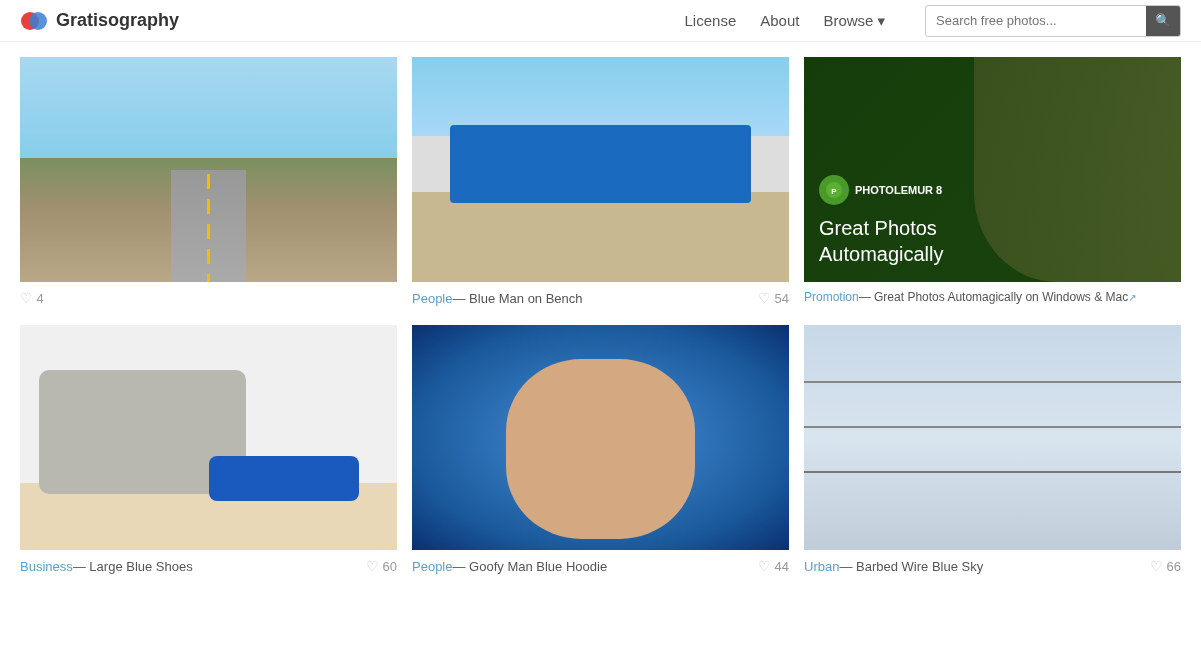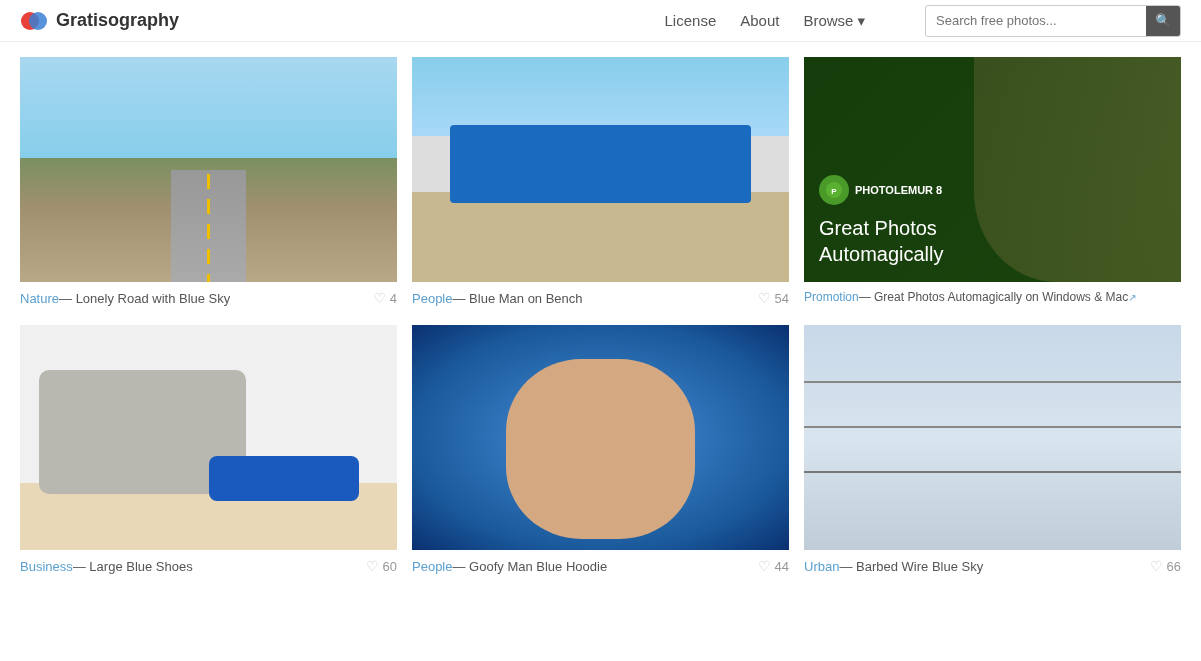--- a/index.html
+++ b/index.html
@@ -46,21 +46,21 @@
       display: flex;
       align-items: center;
       gap: 4px;
       color: #555;
       font-size: 15px;
       cursor: pointer;
     }
     .search-area {
       display: flex;
       align-items: center;
-      margin-left: 60px;
+      margin-left: 40px;
       border: 1px solid #ccc;
       border-radius: 3px;
       overflow: hidden;
       height: 32px;
     }
     .search-input {
       border: none;
       outline: none;
       padding: 0 10px;
       width: 220px;
@@ -252,24 +252,20 @@
   <div class="grid-item">
     <div class="photo-wrapper">
       <div class="img-sim">
         <div class="road-sky"></div>
         <div class="road-land"></div>
         <div class="road-asphalt"></div>
         <div class="road-line"></div>
       </div>
     </div>
     <div class="photo-caption">
-      <div class="caption-left">
-        <a class="caption-cat">Nature</a>
-        <span class="caption-title"> — Lonely Road with Blue Sky</span>
-      </div>
       <div class="caption-right">
         <span class="heart-icon">♡</span>
         <span>4</span>
       </div>
     </div>
   </div>
 
   <div class="grid-item">
     <div class="photo-wrapper">
       <div class="img-sim">

